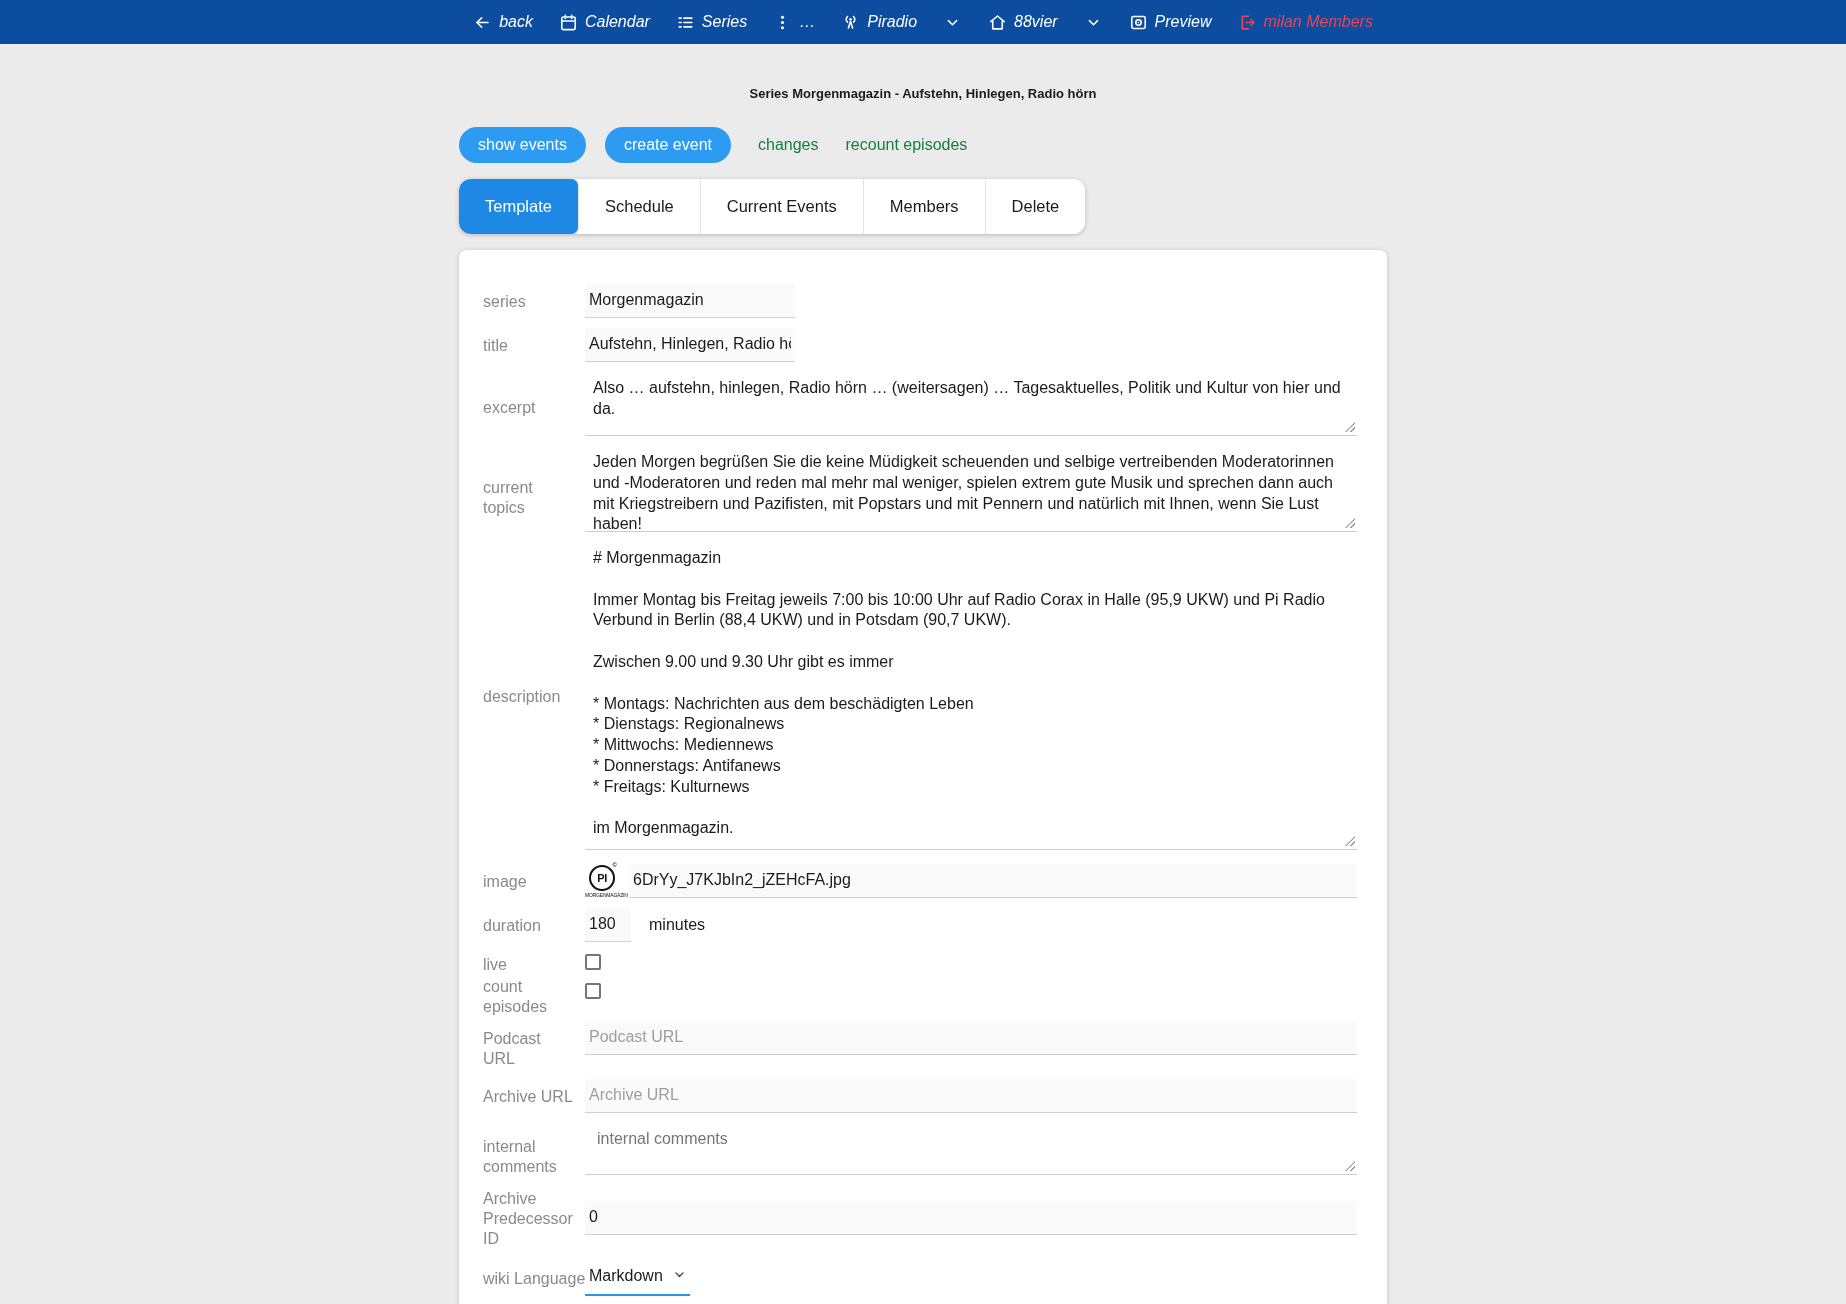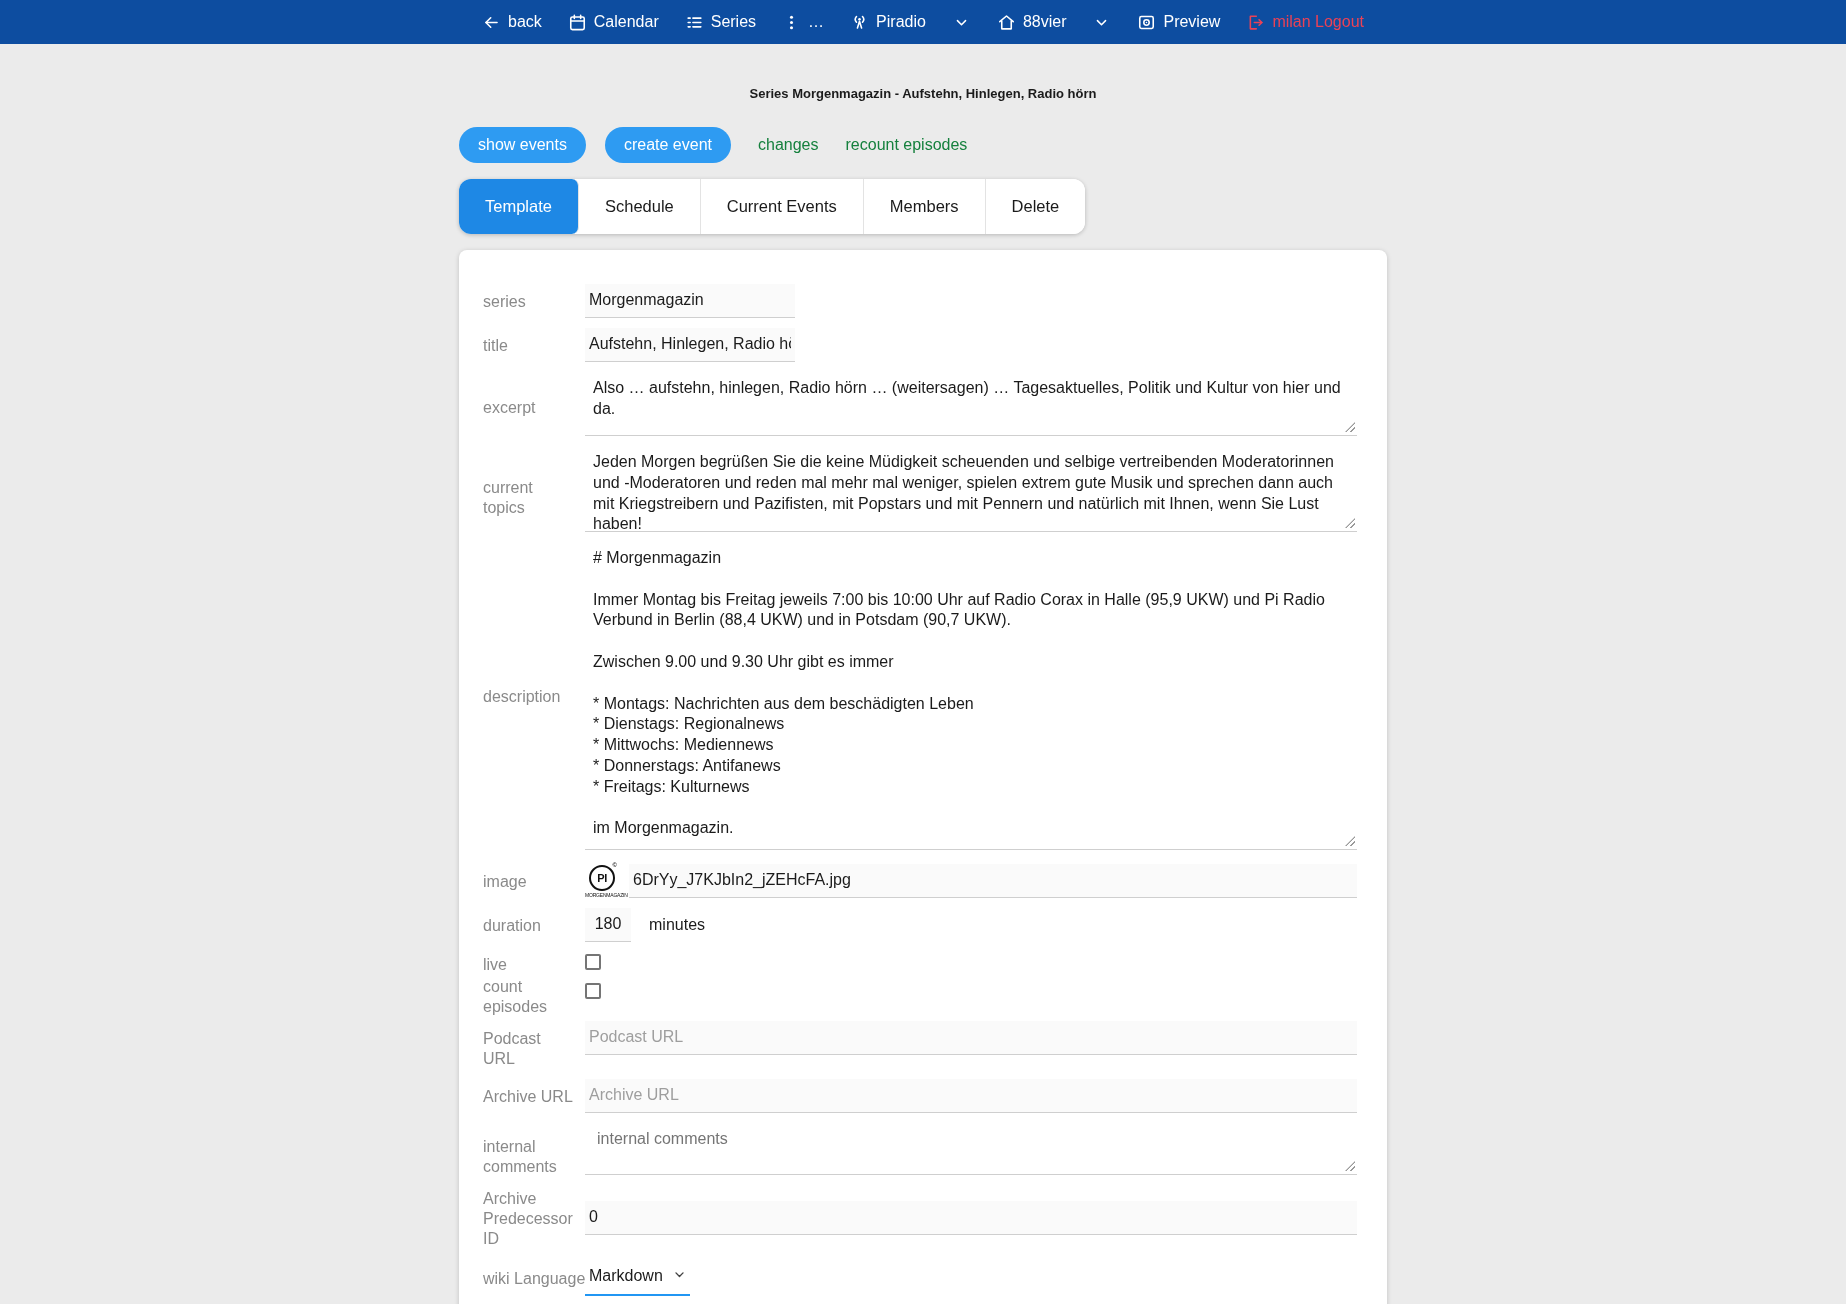--- a/index.html
+++ b/index.html
@@ -9,21 +9,21 @@
     background:#ebebeb;
     font-family:"Liberation Sans", sans-serif;
     color:#212121;
     -webkit-font-smoothing:antialiased;
   }
 
   
   .navbar {
     height:44px; background:#0d4da0;
     display:flex; align-items:center; justify-content:center;
-    gap:26px; color:#ffffff; font-size:16px;
+    gap:26px; color:#ffffff; font-size:16px;font-style:italic;
   }
   .nav-item { display:inline-flex; align-items:center; gap:7px; cursor:pointer; white-space:nowrap; }
   .nav-item svg { width:19px; height:19px; display:block; }
   .nav-chevron { margin:0 2px; display:inline-flex; }
   .nav-chevron svg { width:15px; height:15px; }
   .nav-logout { color:#ea4256; }
 
   
   .content { width:928px; margin:0 auto; }
   .page-title {
@@ -92,21 +92,21 @@
   .img-field { display:flex; align-items:flex-start; gap:10px; }
   .logo-thumb { flex:none; width:34px; text-align:center; position:relative; padding-top:1px; }
   .logo-circle {
     width:26px; height:26px; border:2.5px solid #111; border-radius:50%;
     display:flex; align-items:center; justify-content:center;
     font-weight:bold; font-size:11px; letter-spacing:-0.5px; color:#111; margin:0 auto;
   }
   .logo-mark { position:absolute; top:-2px; right:2px; font-size:6px; color:#111; font-weight:bold; }
   .logo-sub { font-size:5px; letter-spacing:-0.2px; color:#111; margin-top:1px; white-space:nowrap; }
 
-  .duration-in { width:46px;text-align:center; }
+  .duration-in { width:46px; }
   .suffix { font-size:16px; color:#1b1b1b; margin-left:18px; }
   .inline-mid { display:flex; align-items:center; }
 
   input.cb {
     appearance:none; -webkit-appearance:none;
     width:16px; height:16px; border:2px solid #757575; border-radius:2px;
     background:#fff; margin:6px 0 0 0; cursor:pointer;
   }
 
   .select-box {
@@ -209,21 +209,21 @@
   </span>
 
   <span class="nav-item nav-logout">
     <span>
         <svg viewBox="0 0 24 24" fill="none" stroke="#ea4256" stroke-width="2" stroke-linecap="round" stroke-linejoin="round">
           <path d="M13 4H5.5v16H13"></path>
           <path d="M10.5 12H20"></path>
           <path d="M16.5 8.5L20 12l-3.5 3.5"></path>
         </svg>
       </span>
-    <span>milan Logout</span>
+    <span>milan Members</span>
   </span>
 </div>
 
 <div class="content">
 
   <div class="page-title">Series Morgenmagazin - Aufstehn, Hinlegen, Radio hörn</div>
 
   <div class="actions-row">
     <button class="pill-btn">show events</button>
     <button class="pill-btn">create event</button>

